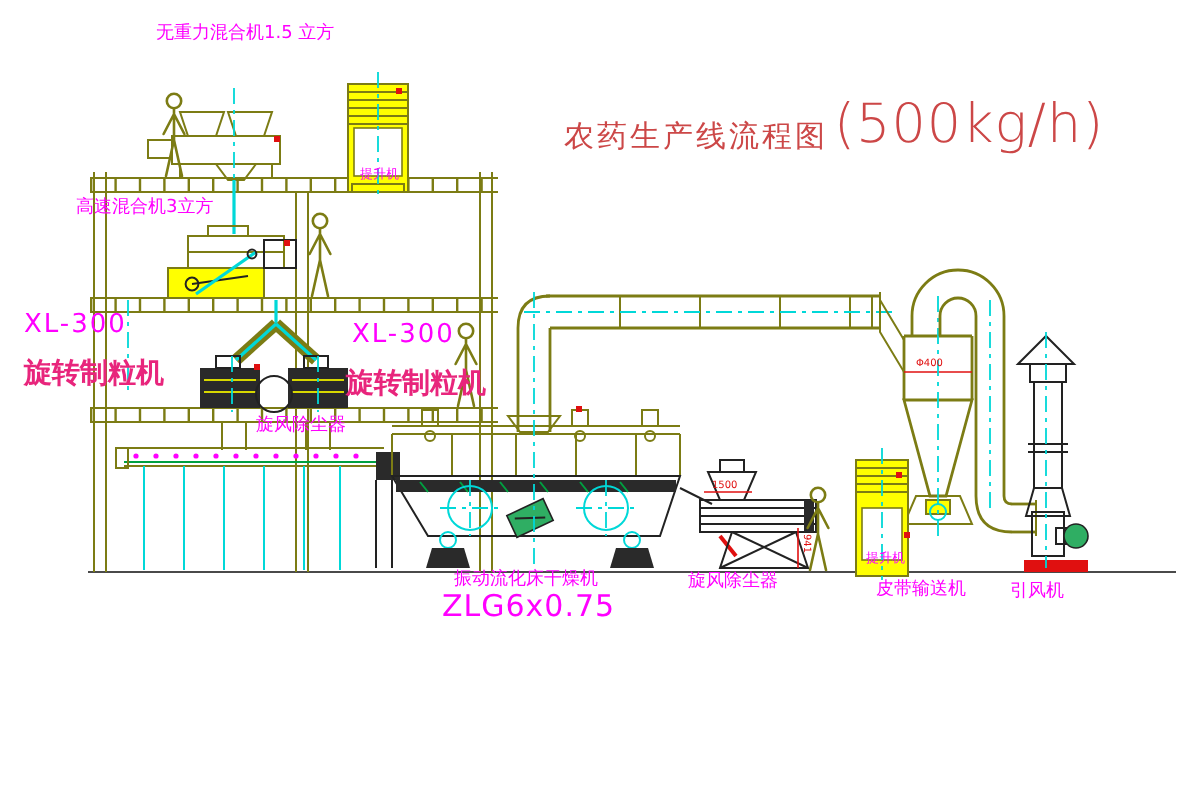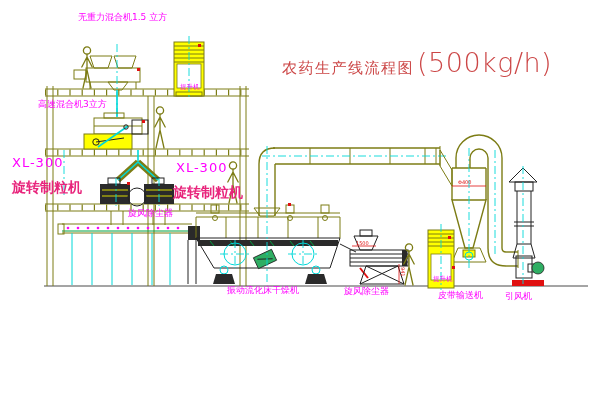--- a/index.html
+++ b/index.html
@@ -324,20 +324,21 @@
 
 <div class="lbl mg xl" style="left:176px;top:161px;">XL-300</div>
 <div class="lbl rdl xs" style="left:173px;top:185px;">旋转制粒机</div>
 
 <div class="lbl mg tiny" style="left:180px;top:72px;">提升机</div>
 <div class="lbl mg tiny" style="left:433px;top:264px;">提升机</div>
 
 <div class="lbl mg sm" style="left:128px;top:209px;">旋风除尘器</div>
 
 <div class="lbl mg sm" style="left:227px;top:286px;">振动流化床干燥机</div>
+<div class="lbl mg mod" style="left:221px;top:296px;">ZLG6x0.75</div>
 
 <div class="lbl mg sm" style="left:344px;top:287px;">旋风除尘器</div>
 
 <div class="lbl mg sm" style="left:438px;top:291px;">皮带输送机</div>
 <div class="lbl mg sm" style="left:505px;top:292px;">引风机</div>
 
 <div class="lbl dim micro" style="left:356px;top:241px;">1500</div>
 <div class="lbl dim micro vert" style="left:400px;top:267px;">941</div>
 <div class="lbl dim micro" style="left:458px;top:180px;">Φ400</div>
 

